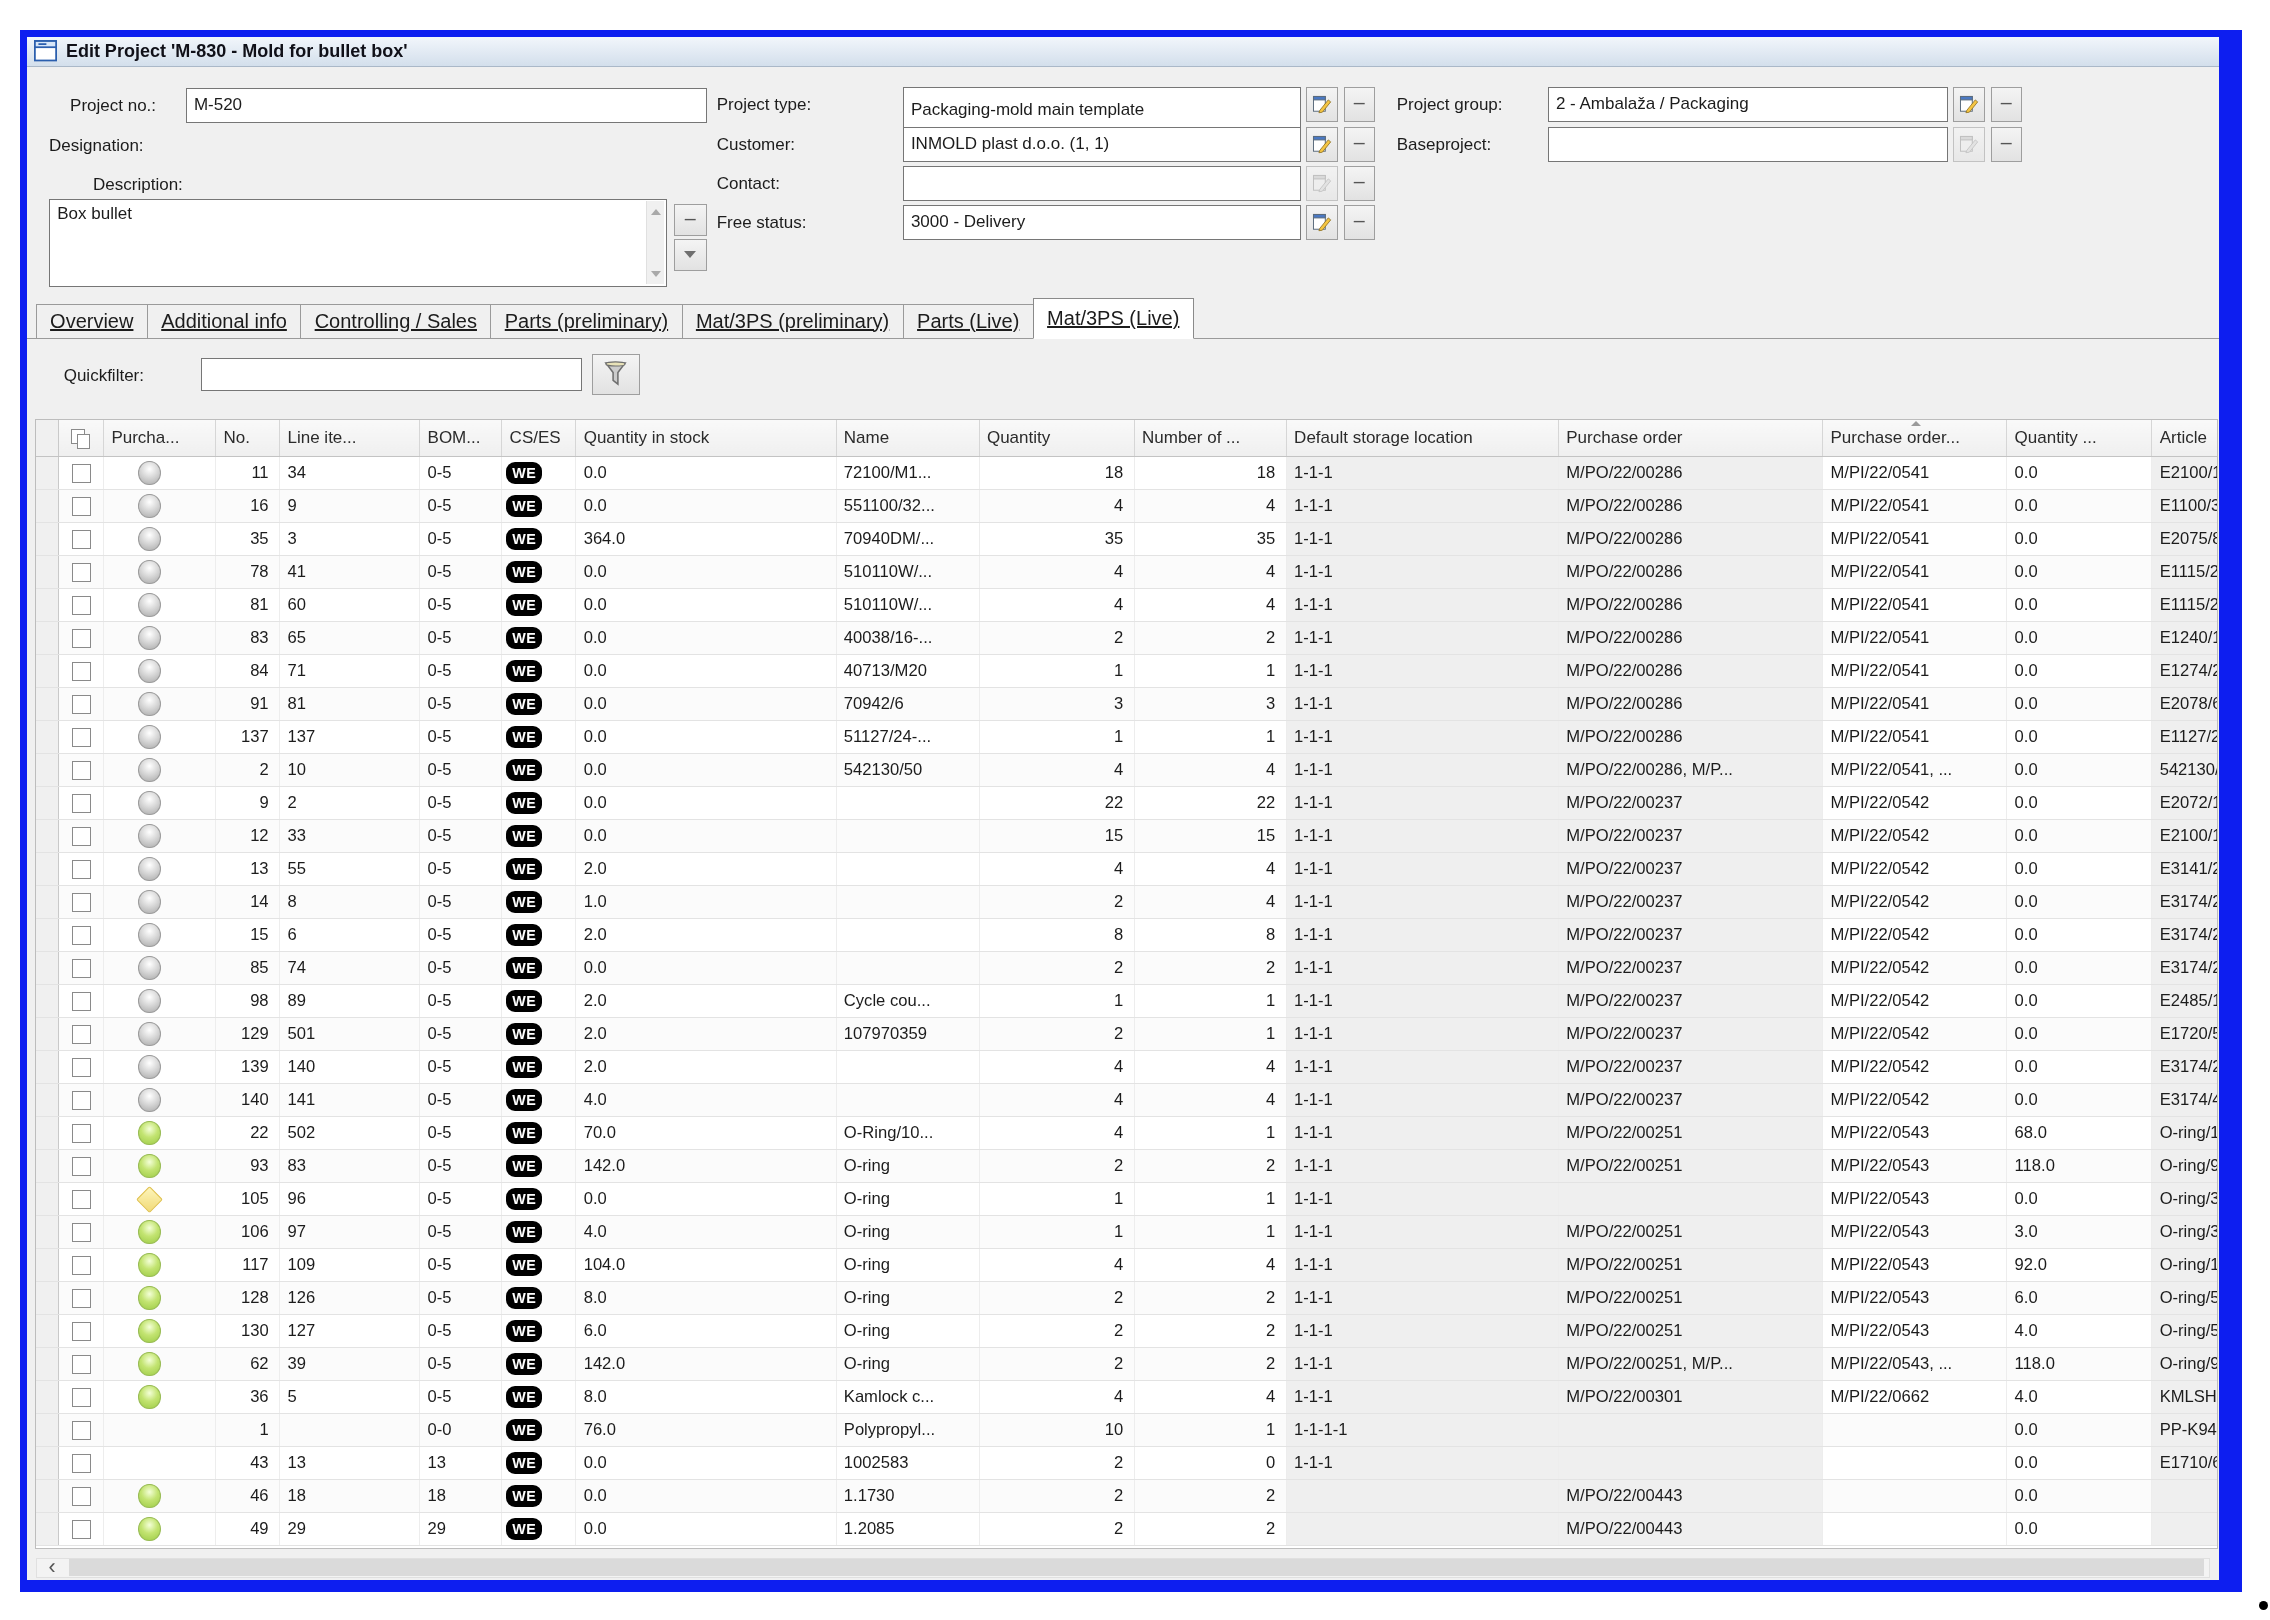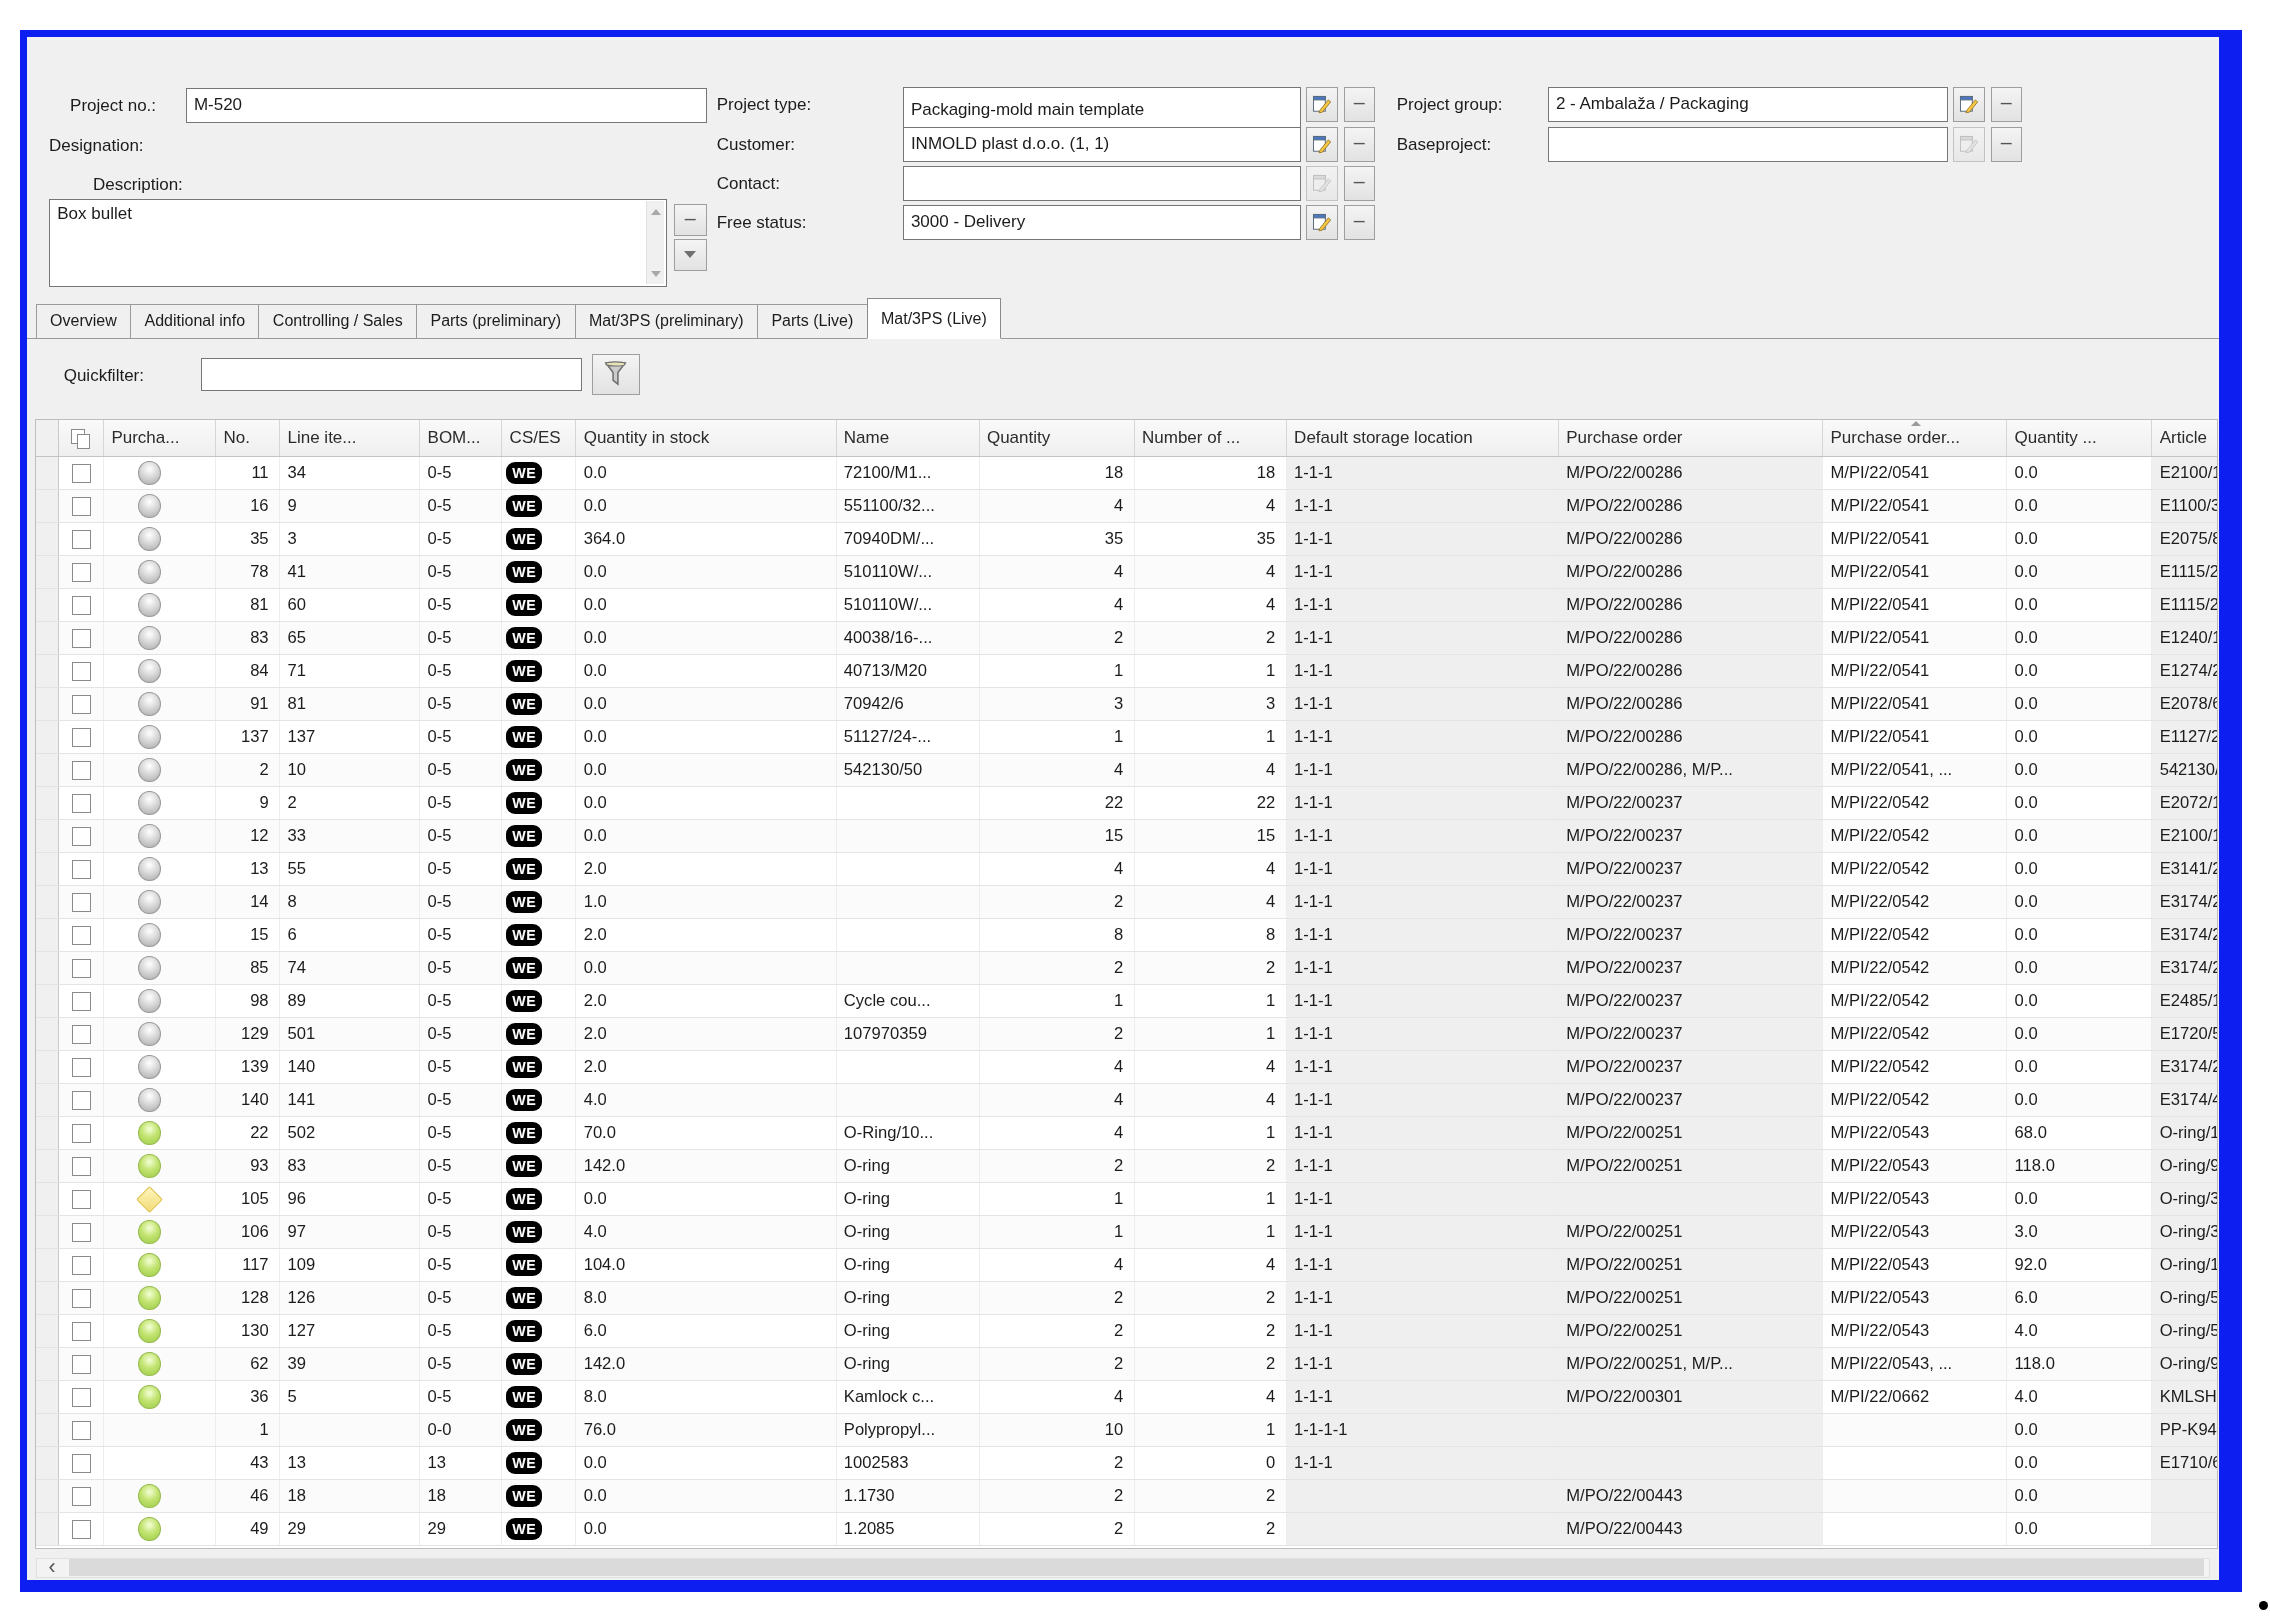--- a/index.html
+++ b/index.html
@@ -43,23 +43,23 @@
     position:absolute;right:1.8px;top:1.8px;bottom:1.8px;width:17px;background:#f0f0f0;
     border-left:0.9px solid #e0e0e0;
   }
   .vscroll .arr{position:absolute;left:3.6px;width:0;height:0;border-left:5.4px solid transparent;border-right:5.4px solid transparent;}
   .vscroll .arr.up{top:7.2px;border-bottom:6.3px solid #a9a9a9;}
   .vscroll .arr.dn{bottom:7.2px;border-top:6.3px solid #a9a9a9;}
   .chev-dn{width:0;height:0;border-left:6.3px solid transparent;border-right:6.3px solid transparent;border-top:7.2px solid #6f6f6f;}
   
   .tabstrip{position:absolute;left:9px;top:261px;height:41px;display:flex;align-items:flex-end;z-index:3;}
   .tab{
-    height:35px;display:flex;align-items:center;padding:0 13.4px;font-size:16px;
+    height:35px;display:flex;align-items:center;padding:0 13.4px;font-size:20px;
     background:#f0f0f0;border:0.9px solid #9a9a9a;border-right:none;box-sizing:border-box;
-    position:relative;white-space:nowrap;
+    position:relative;white-space:nowrap;text-decoration:underline;
   }
   .tab:last-child{border-right:0.9px solid #9a9a9a;}
   .tab.active{
     height:41px;background:#ffffff;border:0.9px solid #8a8a8a;z-index:4;
     border-bottom:0.9px solid #ffffff;margin-bottom:-0.9px;
   }
   .tabline{position:absolute;left:0;top:301px;width:2192px;height:0.9px;background:#9a9a9a;z-index:2;}
   
   .qf-btn{position:absolute;left:565px;top:317px;width:48px;height:41px;}
   
@@ -115,20 +115,30 @@
   .hs-thumb{position:absolute;left:32px;top:0.9px;width:2135px;height:17px;background:#dadada;}
   .dot{position:absolute;left:2259px;top:1601px;width:9px;height:9px;border-radius:50%;background:#000;}
   svg{display:block;}
 </style>
 </head>
 <body>
 
 <div id="frame">
 <div id="win">
 
+  <div class="titlebar">
+    <span>
+      <svg width="23" height="21.5" viewBox="0 0 26 24">
+        <rect x="1" y="1" width="24" height="22" fill="#ffffff" stroke="#2b5fae" stroke-width="2"></rect>
+        <rect x="1" y="1" width="24" height="7" fill="#d7e6f8" stroke="#2b5fae" stroke-width="2"></rect>
+        <line x1="5" y1="4.5" x2="14" y2="4.5" stroke="#2b5fae" stroke-width="2"></line>
+      </svg>
+    </span>
+    <span class="t-text">Edit Project 'M-830 - Mold for bullet box'</span>
+  </div>
 
   <div class="lbl" style="left:22.4px;top:59px;margin-left:21px;">Project no.:</div>
   <div class="inp" style="left:159px;top:51px;width:521px;height:35px;">
         <span>M-520</span>
       </div>
 
   <div class="lbl" style="left:22.4px;top:99px;">Designation:</div>
 
   <div class="lbl" style="left:22.4px;top:138px;margin-left:44px;">Description:</div>
   <div class="descbox" style="left:22.4px;top:162px;width:618px;height:88px;">

